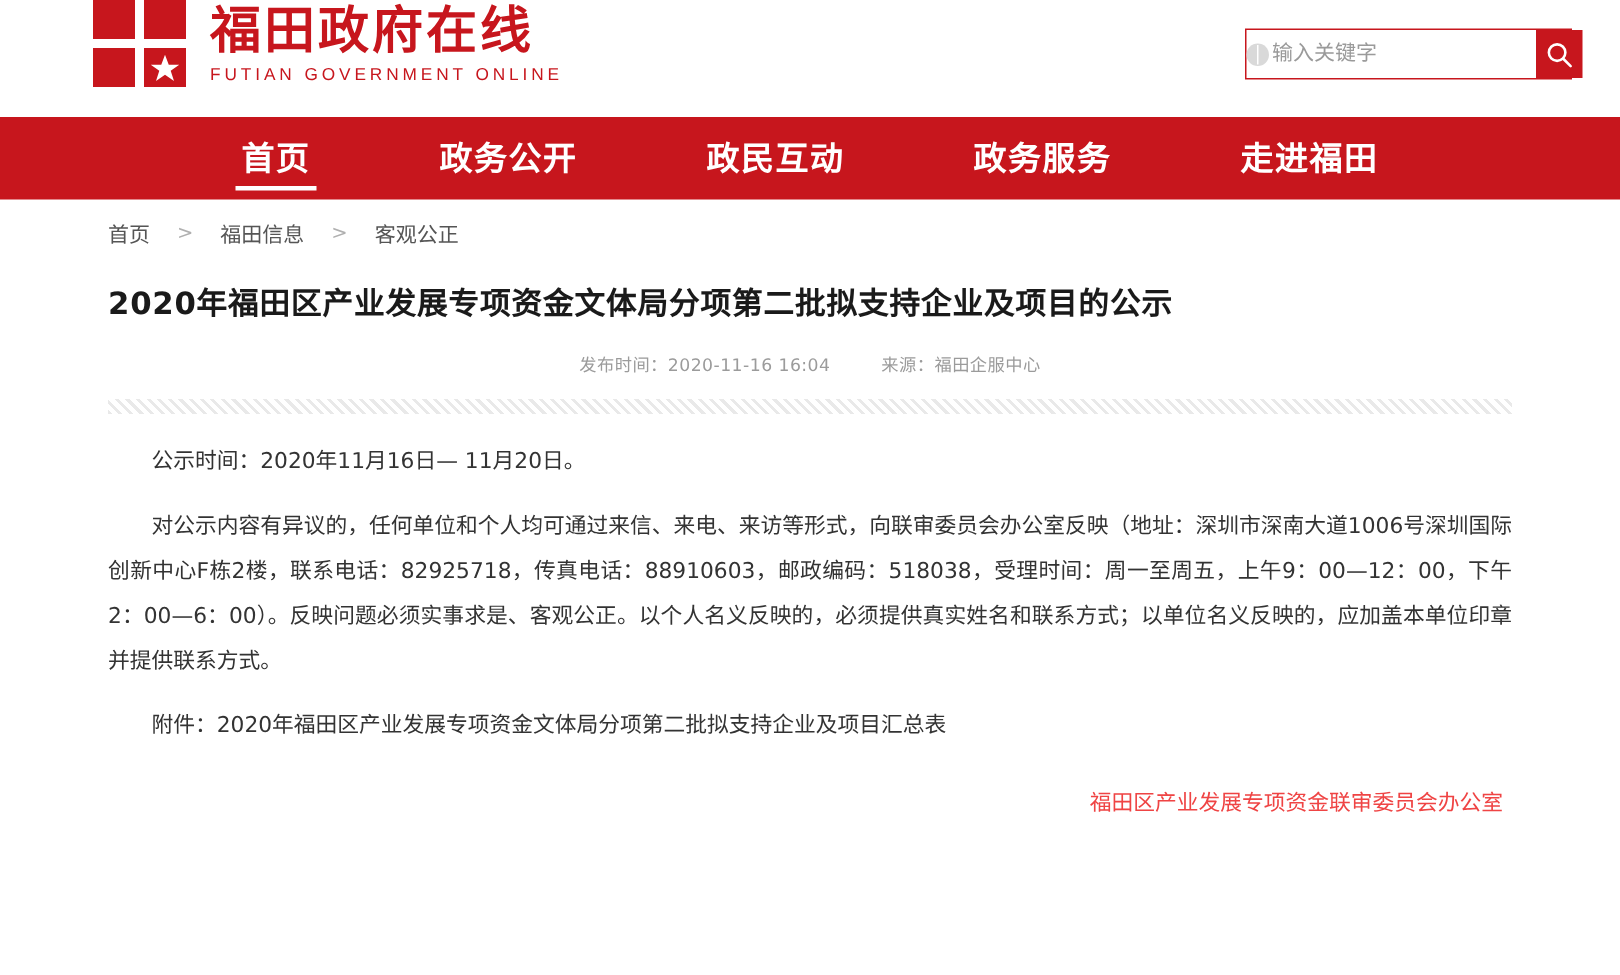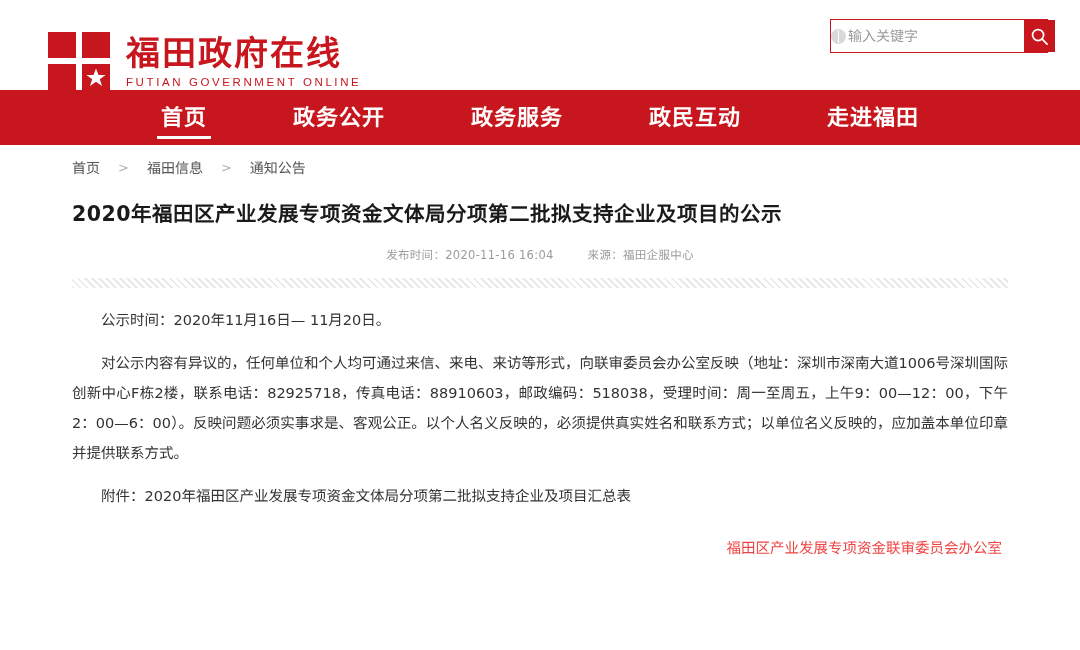--- a/index.html
+++ b/index.html
@@ -7,25 +7,25 @@
     margin: 0; padding: 0;
     width: 1080px; height: 650px;
     background: #ffffff;
     font-family: "Liberation Sans", "DejaVu Sans", sans-serif;
     overflow: hidden;
   }
 
   
   .header {
     position: relative;
-    height: 90px;
+    height: 78px;
     background: #ffffff;
     display: flex;
-    align-items: flex-end;
-    padding-left: 48px;
+    align-items: flex-start;
+    padding-left: 62px;
   }
   .logo-block {
     display: flex;
     align-items: center;
     gap: 16px;
   }
   .logo-mark {
     width: 62px; height: 58px;
     position: relative;
   }
@@ -235,31 +235,31 @@
         <circle cx="8.5" cy="8.5" r="5.8" fill="none" stroke="#ffffff" stroke-width="1.8"></circle>
         <line x1="12.8" y1="12.8" x2="18" y2="18" stroke="#ffffff" stroke-width="1.8" stroke-linecap="round"></line>
       </svg>
     </button>
   </div>
 </div>
 
 <div class="nav">
   <div class="nav-item active">首页</div>
   <div class="nav-item">政务公开</div>
+  <div class="nav-item">政民互动</div>
   <div class="nav-item">政务服务</div>
-  <div class="nav-item">政民互动</div>
   <div class="nav-item">走进福田</div>
 </div>
 
 <div class="breadcrumb">
   <span class="crumb">首页</span>
   <span class="sep">&gt;</span>
   <span class="crumb">福田信息</span>
   <span class="sep">&gt;</span>
-  <span class="crumb">通知公告</span>
+  <span class="crumb">客观公正</span>
 </div>
 
 <div class="article">
   <div class="art-title">2020年福田区产业发展专项资金文体局分项第二批拟支持企业及项目的公示</div>
 
   <div class="art-meta">
     <span>发布时间：2020-11-16 16:04</span>
     <span class="gap"></span>
     <span>来源：福田企服中心</span>
   </div>

